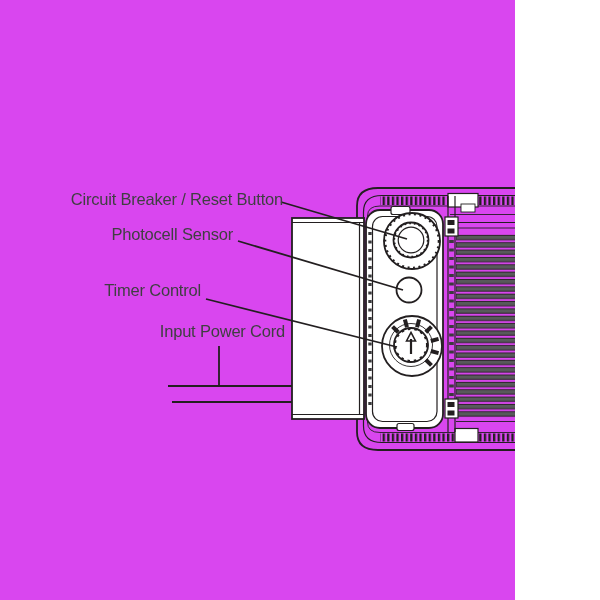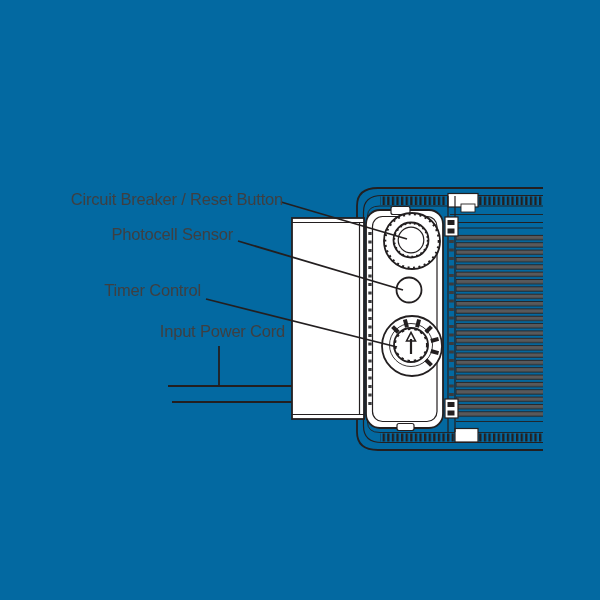--- a/index.html
+++ b/index.html
@@ -1,16 +1,16 @@
 <!DOCTYPE html>
 <html><head>
 <meta charset="utf-8">
 <style>
   html,body{margin:0;padding:0;background:#ffffff;}
-  .stage{position:relative;width:600px;height:600px;background:#0369a1;overflow:hidden;}
+  .stage{position:relative;width:515px;height:600px;background:#d946ef;overflow:hidden;}
   svg{display:block;}
   svg text{
     font-family:"Liberation Sans", sans-serif;
     font-size:16.5px;
     letter-spacing:-0.2px;
     fill:#3f3f41;
   }
   .ln{stroke:#231f20;fill:none;}
   .w18{stroke-width:1.8;}
   .w12{stroke-width:1.2;}

